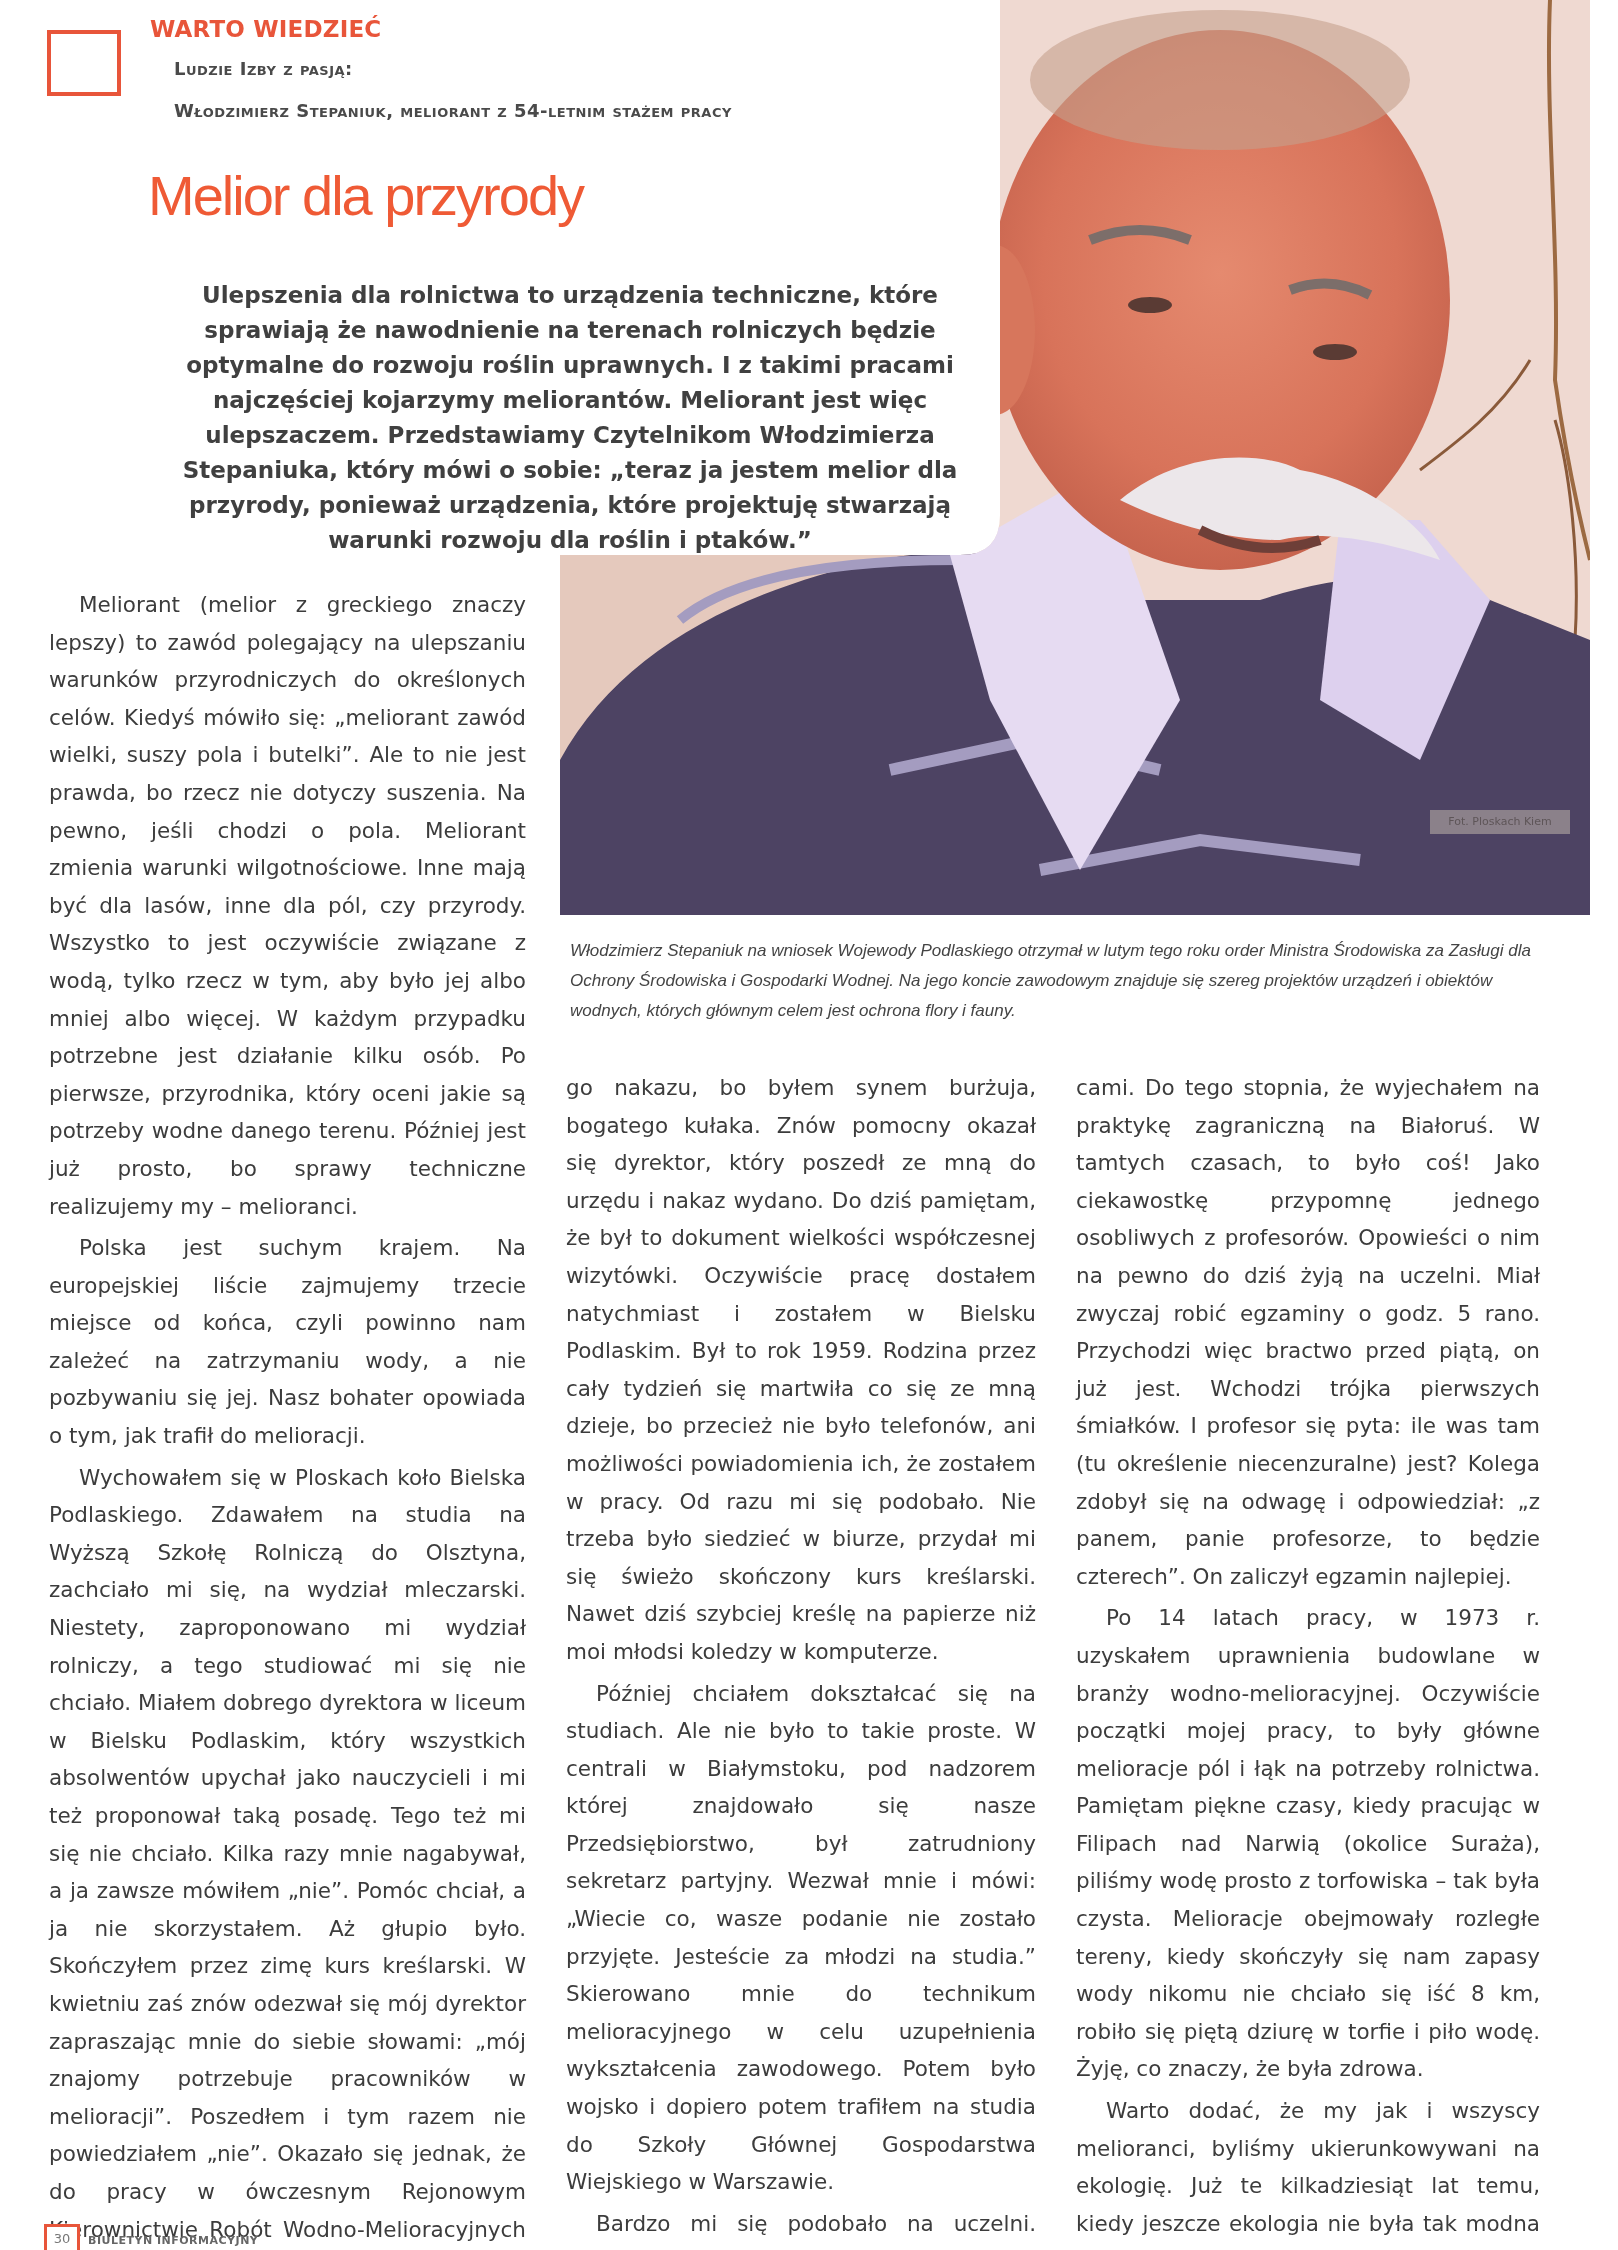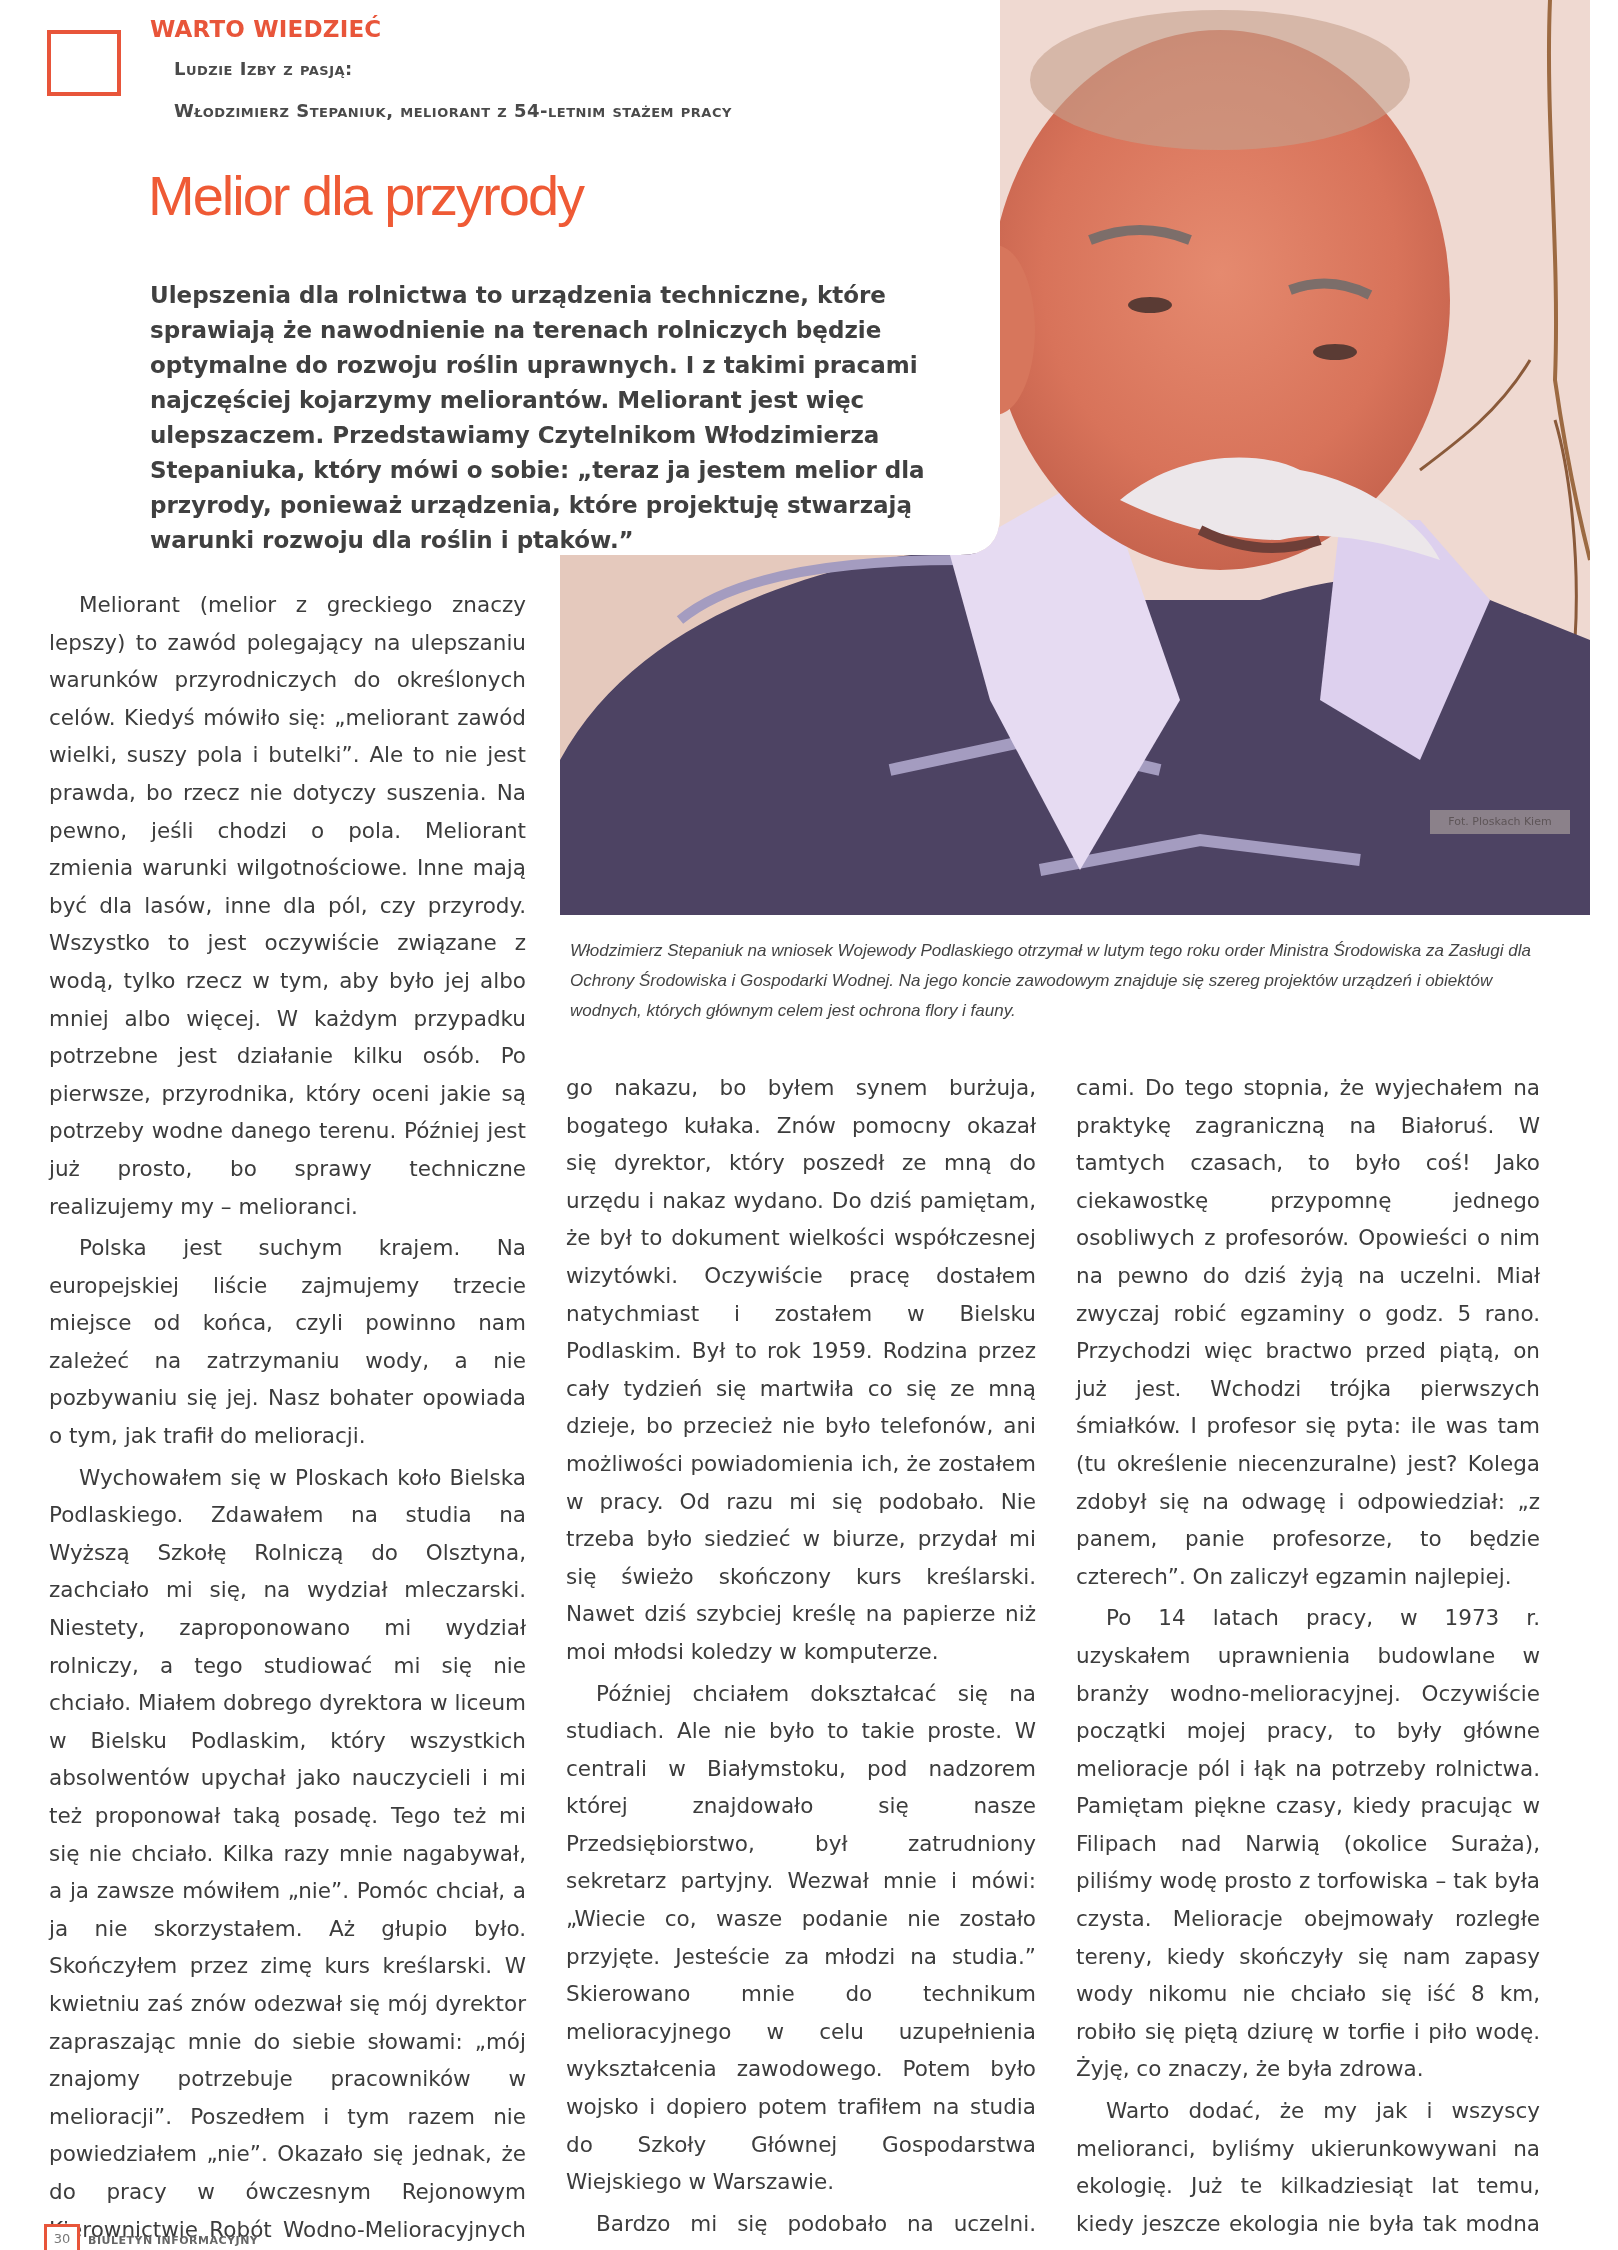--- a/index.html
+++ b/index.html
@@ -26,21 +26,21 @@
   }
   .subhead.l1 { top: 58px; }
   .subhead.l2 { top: 100px; }
 
   .headline {
     left: 148px; top: 168px; font-family: "Liberation Sans", sans-serif;
     font-size: 56px; color: #ef5a35; letter-spacing: -2px; line-height: 1;
   }
   .lead {
     left: 150px; top: 278px; width: 840px; font-size: 23px; font-weight: bold;
-    line-height: 35px; color: #404040;
+    line-height: 35px; color: #404040; text-align: center;
   }
 
   
   .photo {
     left: 560px; top: 0px; width: 1030px; height: 915px; overflow: hidden;
   }
   .photo svg { display: block; }
   .photo-credit {
     left: 1430px; top: 810px; width: 140px; height: 24px;
     background: rgba(150,140,145,0.85); color: #5e5558;

